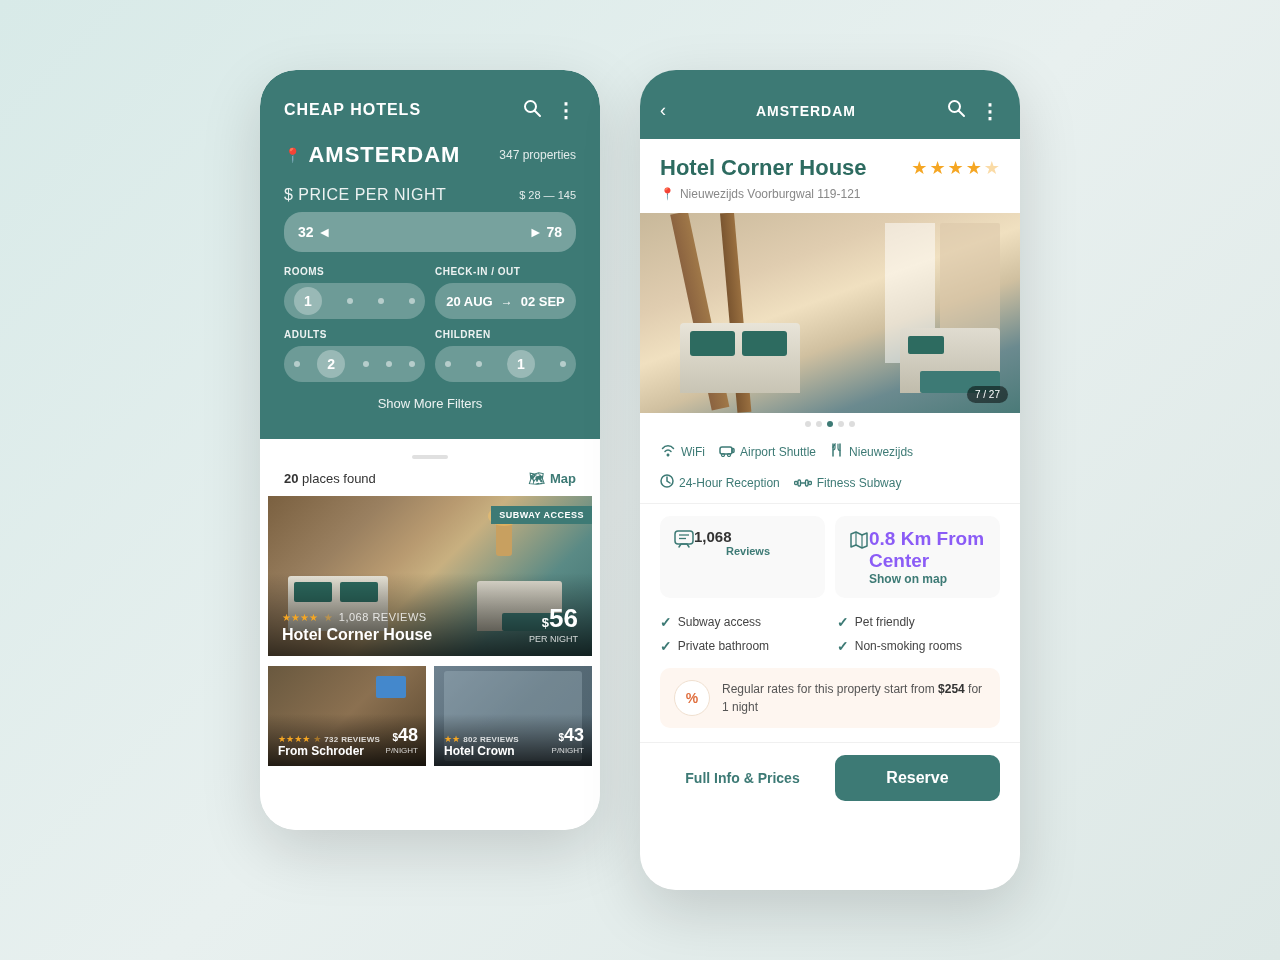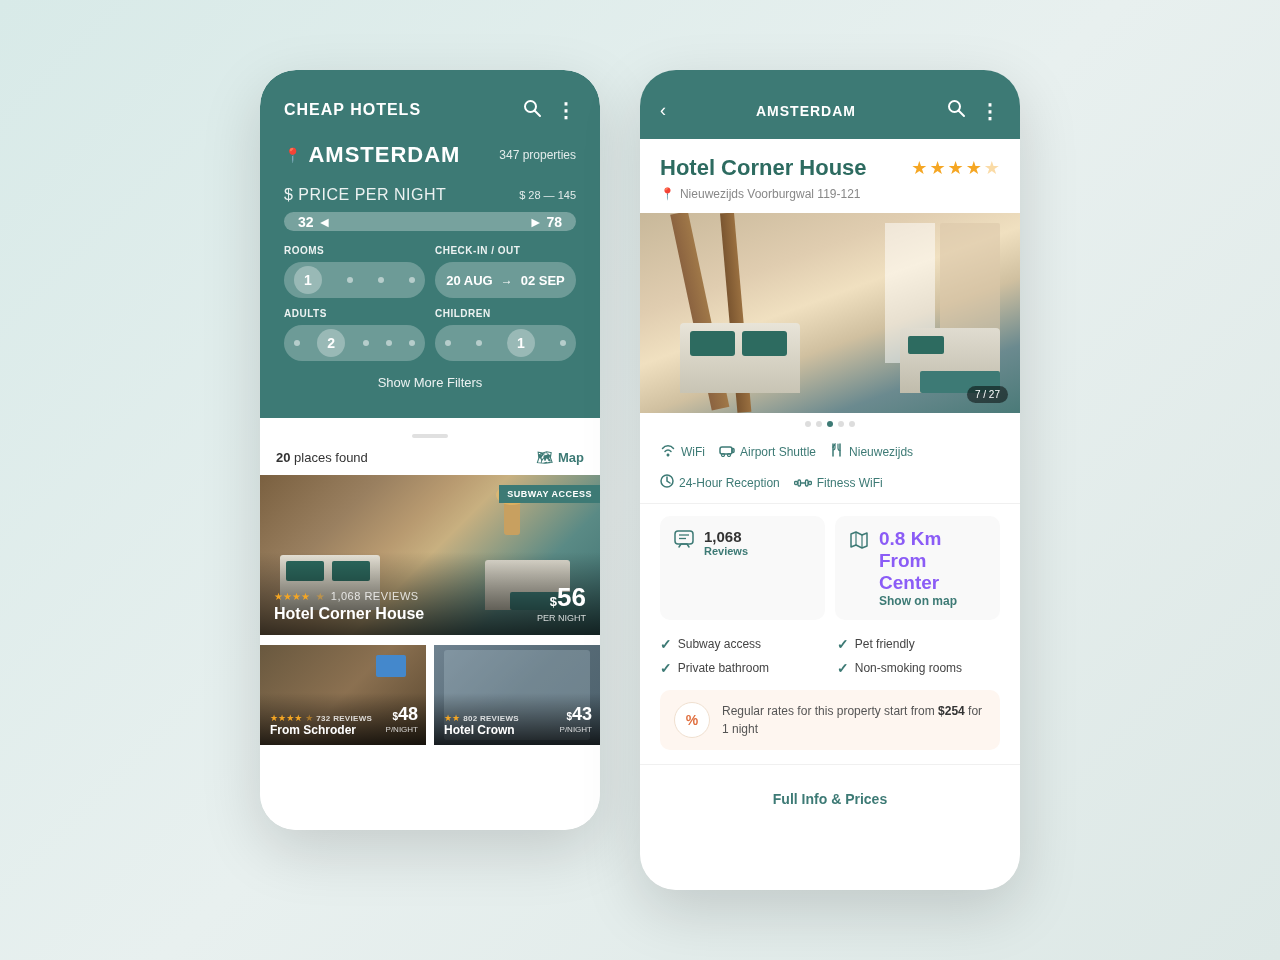--- a/index.html
+++ b/index.html
@@ -86,21 +86,21 @@
       font-weight: 400;
       letter-spacing: 0.5px;
     }
     .price-range-text {
       color: rgba(255,255,255,0.85);
       font-size: 11px;
       text-align: center;
     }
     .slider-track {
       background: rgba(255,255,255,0.3);
-      height: 19px;
+      height: 40px;
       border-radius: 18px;
       display: flex;
       align-items: center;
       justify-content: flex-end;
       position: relative;
       padding: 8px 14px;
     }
     .slider-values {
       display: flex;
       justify-content: space-between;
@@ -172,21 +172,21 @@
       font-weight: 500;
       padding: 4px 0;
       cursor: pointer;
     }
 
     
     .phone-left-bottom {
       background: #fff;
       flex: 1;
       border-radius: 0 0 36px 36px;
-      padding: 16px 0 0;
+      padding: 16px 8px 0;
       overflow: hidden;
     }
     .drag-handle {
       width: 36px;
       height: 4px;
       background: #e0e0e0;
       border-radius: 2px;
       margin: 0 auto 12px;
     }
     .results-row {
@@ -424,37 +424,37 @@
       grid-template-columns: 1fr 1fr;
       gap: 10px;
       padding: 12px 20px;
     }
     .info-card {
       background: #f9f9f9;
       border-radius: 10px;
       padding: 12px 14px;
       display: flex;
       align-items: flex-start;
-      gap: 10px;
     }
     .info-card-icon {
       color: #3d7a75;
       font-size: 18px;
       margin-top: 2px;
     }
     .info-card-text {}
     .info-card-number {
       font-size: 15px;
       font-weight: 700;
       color: #333;
     }
     .info-card-label {
       font-size: 11px;
       color: #3d7a75;
       font-weight: 600;
+      margin-left: 32px;
     }
     .info-card-distance {
       font-size: 19px;
       font-weight: 700;
       color: #8b5cf6;
     }
     .info-card-link {
       font-size: 12px;
       color: #3d7a75;
       font-weight: 700;
@@ -909,21 +909,21 @@
         <div class="amenity-item">
           <span class="amenity-icon">
             <svg width="18" height="10" viewBox="0 0 18 10" fill="none">
                 <rect x="0.5" y="3.5" width="3" height="3" rx="1" stroke="#3d7a75" stroke-width="1.3"></rect>
                 <rect x="14.5" y="3.5" width="3" height="3" rx="1" stroke="#3d7a75" stroke-width="1.3"></rect>
                 <rect x="4" y="2" width="2.5" height="6" rx="1" stroke="#3d7a75" stroke-width="1.3"></rect>
                 <rect x="11.5" y="2" width="2.5" height="6" rx="1" stroke="#3d7a75" stroke-width="1.3"></rect>
                 <line x1="6.5" y1="5" x2="11.5" y2="5" stroke="#3d7a75" stroke-width="1.5"></line>
               </svg>
           </span>
-          <span>Fitness WiFi</span>
+          <span>Fitness Subway</span>
         </div>
       </div>
 
       <div class="info-cards-row">
         <div class="info-card">
           <span class="info-card-icon">
             <svg width="20" height="18" viewBox="0 0 20 18" fill="none">
                 <rect x="1" y="1" width="18" height="13" rx="3" stroke="#3d7a75" stroke-width="1.5"></rect>
                 <path d="M5 17L7 14H13L15 17" stroke="#3d7a75" stroke-width="1.5" stroke-linecap="round" stroke-linejoin="round"></path>
                 <line x1="5" y1="5" x2="15" y2="5" stroke="#3d7a75" stroke-width="1.3"></line>
@@ -971,17 +971,18 @@
 
       <div class="promo-banner">
         <div class="promo-percent">%</div>
         <div class="promo-text">
           <span>Regular rates for this property start from </span><strong>$254</strong><span> for 1 night</span>
         </div>
       </div>
 
       <div class="bottom-actions">
         <button class="full-info-btn">Full Info &amp; Prices</button>
+        <button class="reserve-btn">Reserve</button>
       </div>
     </div>
   </div>
 
 </div>
 
 </body></html>

